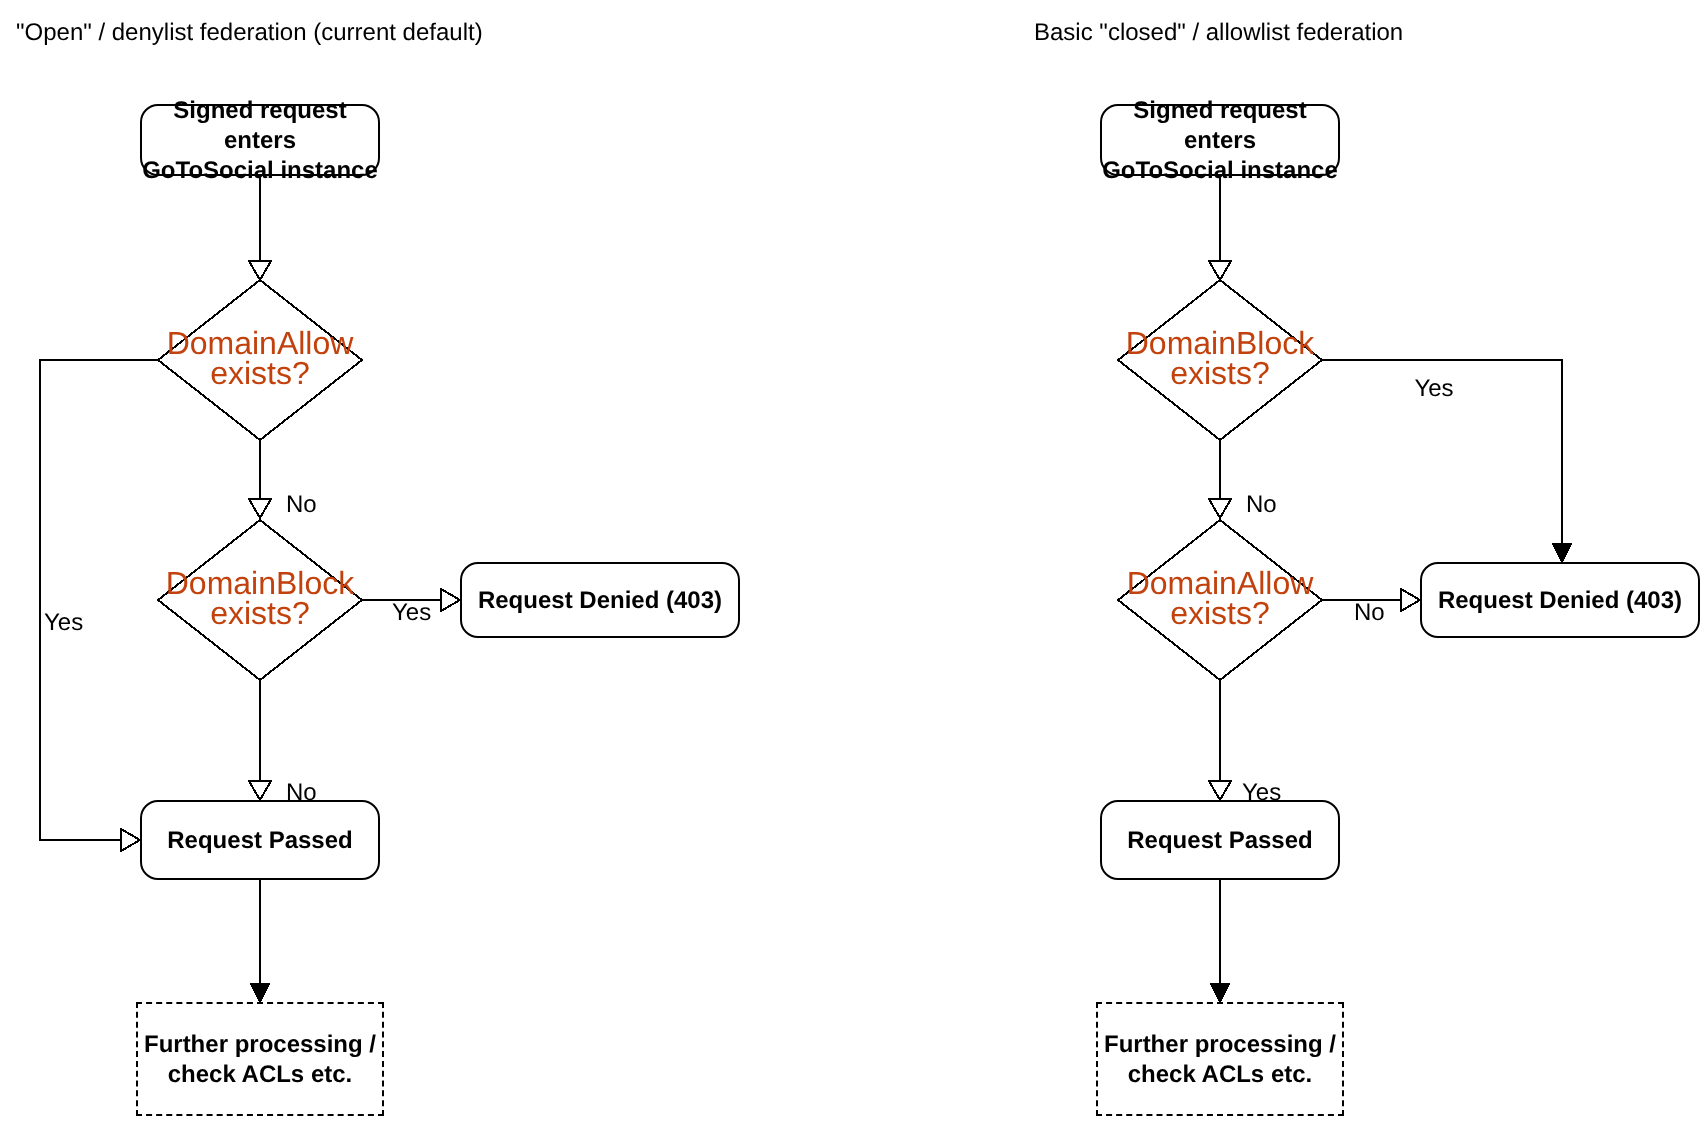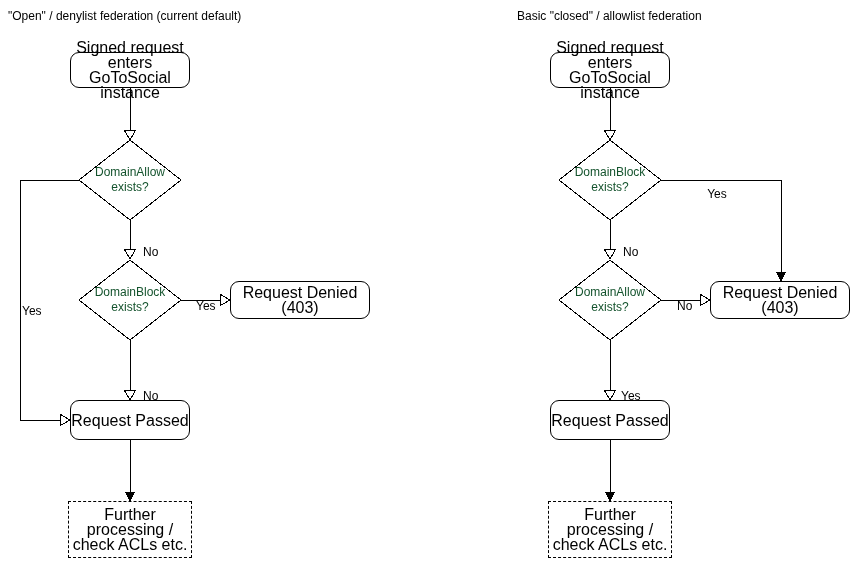--- a/index.html
+++ b/index.html
@@ -28,44 +28,45 @@
     white-space: nowrap;
     color: #000000;
   }
   .node {
     position: absolute;
     box-sizing: border-box;
     display: flex;
     align-items: center;
     justify-content: center;
     text-align: center;
-    font-size: 16px;
+    font-size: 12px;
     line-height: 15px;
     white-space: pre-line;
     color: #000000;
     background: #ffffff;
+    font-weight: bold;
   }
   .node.rounded {
     border: 1px solid #000000;
     border-radius: 9px;
   }
   .node.dashed {
     border: 1px dashed #000000;
     border-radius: 0;
   }
   .diamond-text {
     position: absolute;
     display: flex;
     align-items: center;
     justify-content: center;
     text-align: center;
-    font-size: 12px;
+    font-size: 16px;
     line-height: 15px;
     white-space: pre-line;
-    color: #14532d;
+    color: #c2410c;
     background: transparent;
     pointer-events: none;
   }
   .edge-label {
     position: absolute;
     font-size: 12px;
     line-height: 14px;
     color: #000000;
     white-space: nowrap;
     margin-top: 16px;

